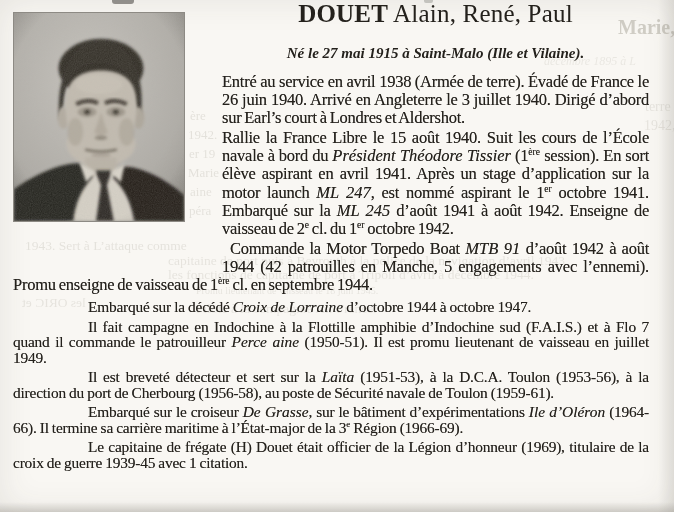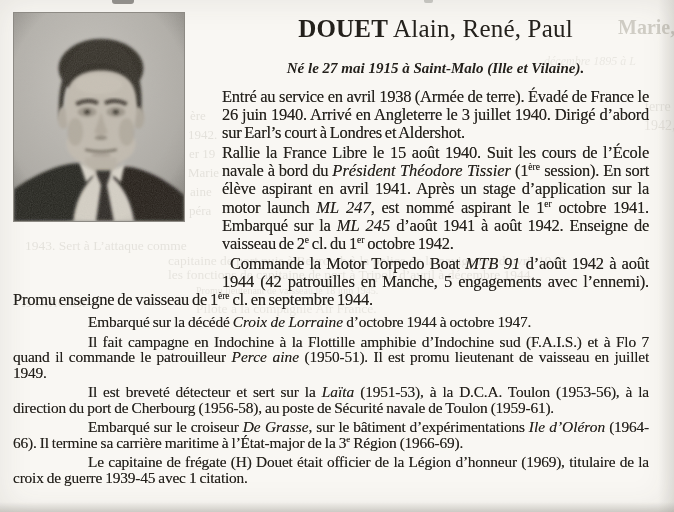--- a/index.html
+++ b/index.html
@@ -26,21 +26,21 @@
   .ghosts span{position:absolute;white-space:nowrap;color:var(--ghost);
         filter:blur(.4px);}
 
   .content{position:relative;z-index:1;}
 
   
   .photo{float:left;width:172px;height:210px;margin:12px 37px 52px 0;
         border:1px solid #8d8a84;box-sizing:border-box;background:var(--photo-bg);}
   .photo svg{display:block;width:100%;height:100%;}
 
-  h1{margin:0;padding-top:15px;font-size:25px;line-height:28px;text-align:center;
+  h1{margin:0;font-size:25px;line-height:28px;text-align:center;
      font-weight:normal;color:var(--ink);letter-spacing:.2px;}
   h1 b{font-weight:bold;}
   .subtitle{margin-top:16px;text-align:center;font-style:italic;font-weight:bold;
      font-size:15px;line-height:18px;color:var(--ink);}
 
   p{margin:0;color:var(--ink);text-align:justify;
     text-shadow:0 0 .4px rgba(32,30,26,.55);}
   p.top{font-size:16.5px;line-height:18.1px;letter-spacing:-.25px;word-spacing:-1px;}
   p.top.first{margin-top:11px;}
   p.top + p.top{margin-top:2px;}

